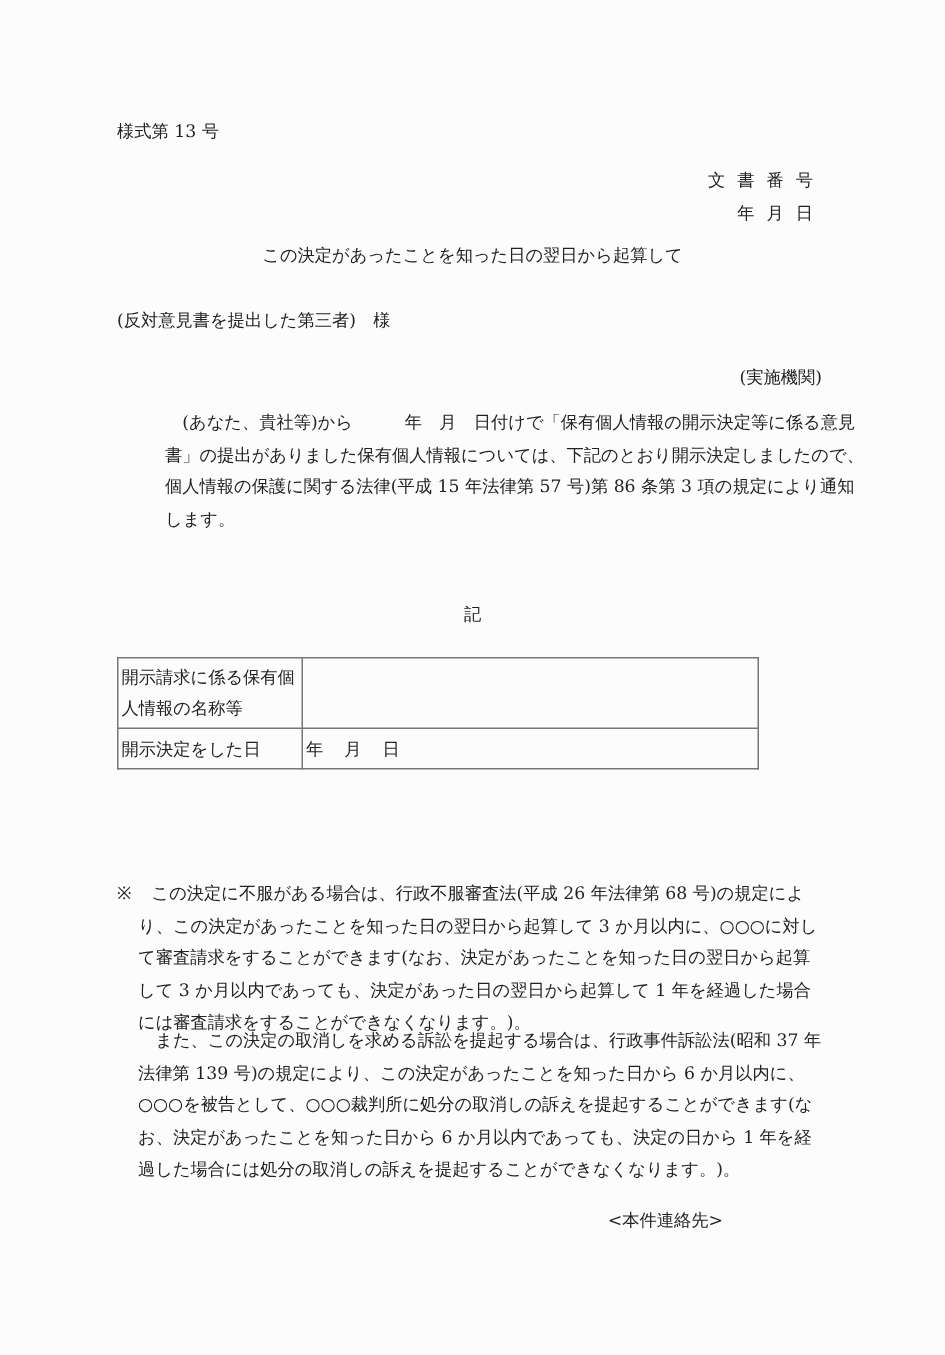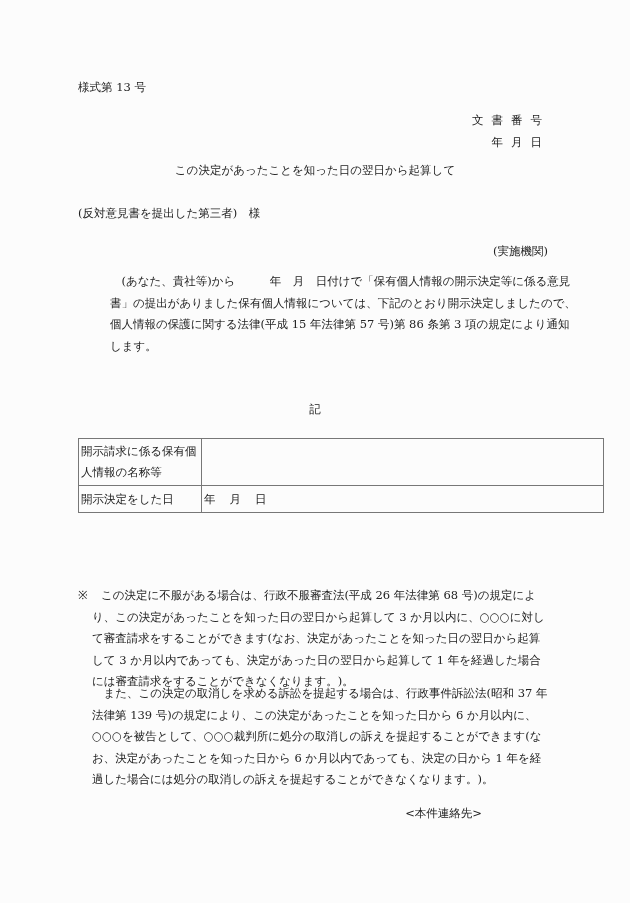--- a/index.html
+++ b/index.html
@@ -11,21 +11,21 @@
     .abs { position: absolute; white-space: nowrap; }
     #form-no { left: 78px; top: 80px; }
     #doc-number { right: 80px; top: 113px; letter-spacing: 8px; }
     #doc-date { right: 80px; top: 135px; letter-spacing: 8px; }
     #title { left: 0; width: 630px; text-align: center; top: 163px; }
     #addressee { left: 78px; top: 206px; }
     #agency { right: 82px; top: 244px; margin-left: 45px; }
     #body-para { left: 78px; top: 271px; width: 470px; white-space: normal; line-height: 21.5px; text-indent: 1em; margin-left: 32px; }
     #ki { left: 0; width: 630px; text-align: center; top: 402px; }
     table#info-table {
-      position: absolute; left: 78px; top: 438px; width: 526px;
+      position: absolute; left: 78px; top: 438px; width: 428px;
       border-collapse: collapse; font-size: 11.5px;
     }
     #info-table td { border: 1px solid #777; padding: 2px 2px; vertical-align: middle; line-height: 21px; }
     #info-table td.label { width: 118px; white-space: normal; word-break: break-all; }
     #info-table tr.r1 td { height: 40px; }
     #info-table tr.r2 td { height: 42px; }
     #info-table tr.r3 td { height: 22px; margin-left: 24px; }
     #info-table tr.r4 td { height: 23px; }
     .date-val span { margin-right: 14px; }
     #note1 { left: 78px; top: 585px; width: 472px; white-space: normal; line-height: 21.5px; }

